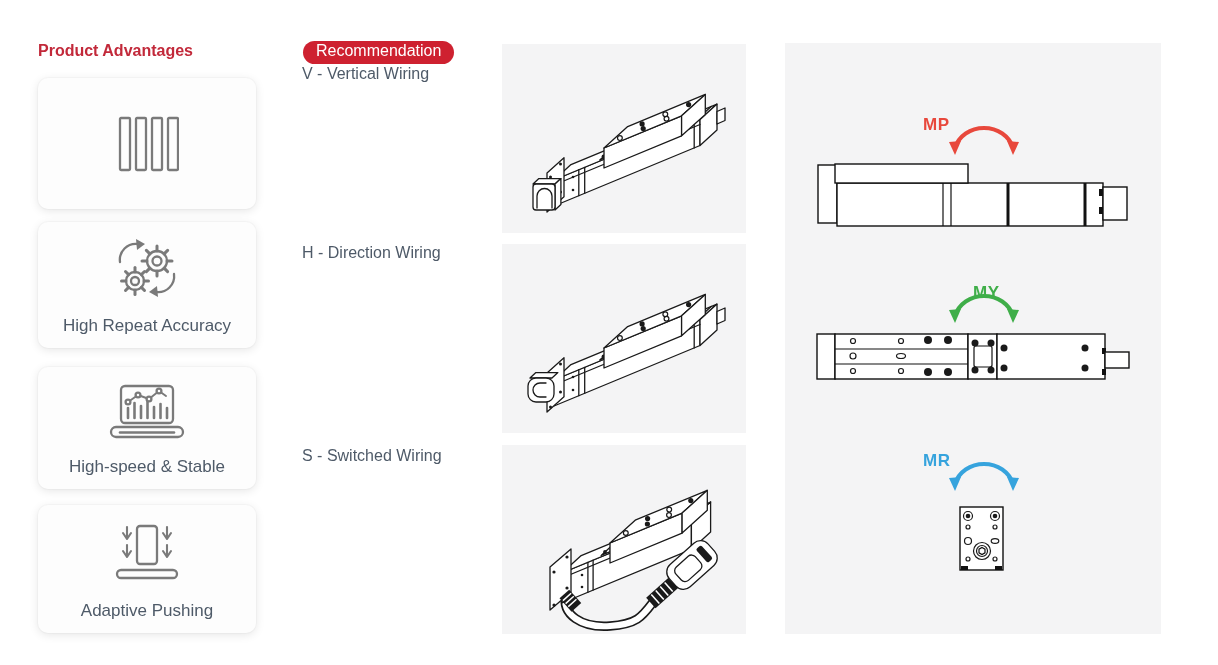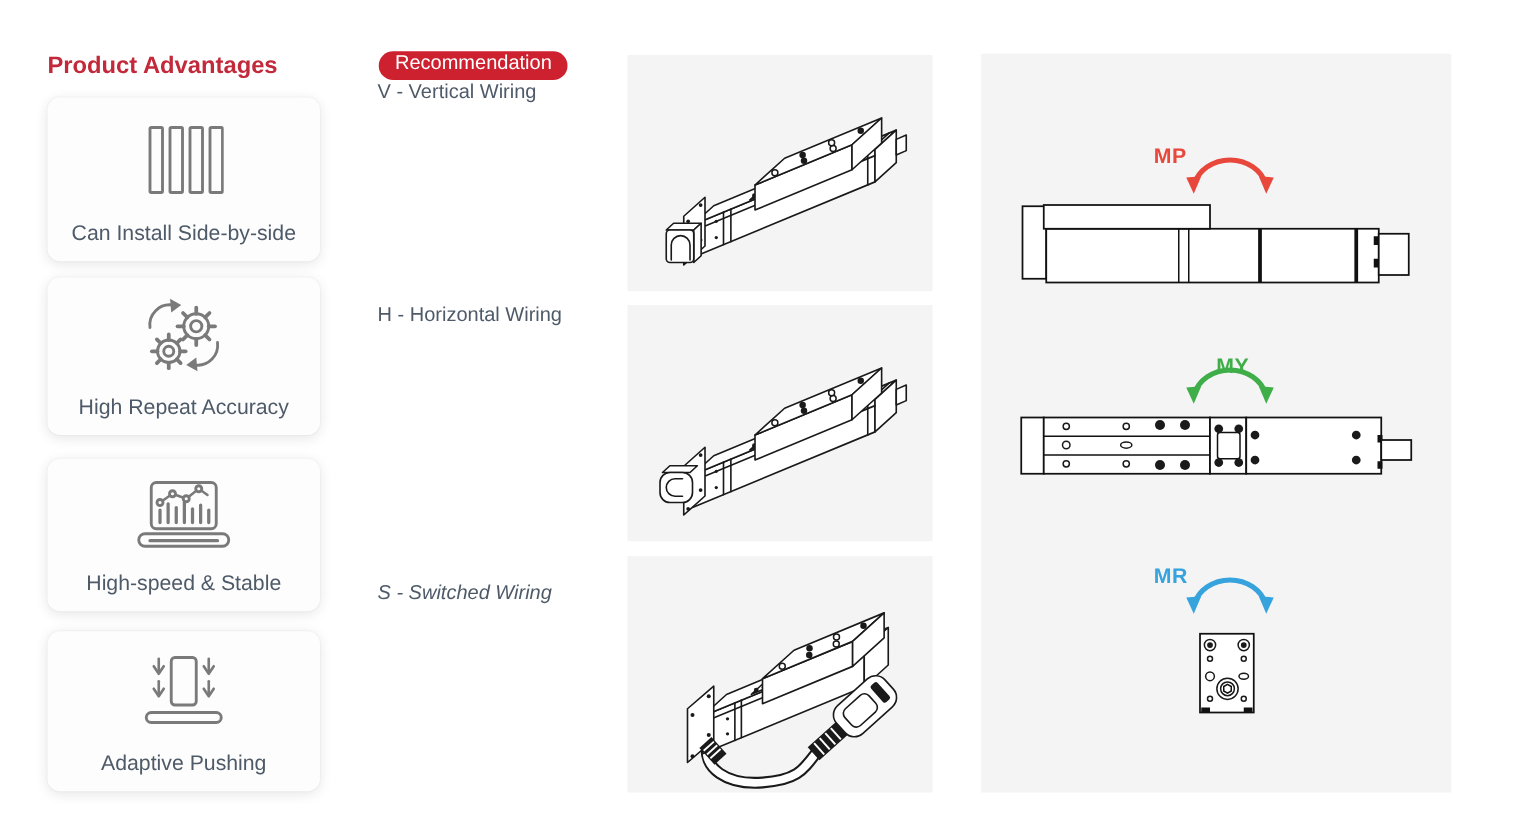--- a/index.html
+++ b/index.html
@@ -1,20 +1,20 @@
 <!DOCTYPE html>
 <html><head>
 <meta charset="utf-8">
 <style>
   html,body{margin:0;padding:0;background:#ffffff;}
   body{width:1218px;height:665px;position:relative;overflow:hidden;
        font-family:"Liberation Sans", sans-serif;-webkit-font-smoothing:antialiased;}
   .abs{position:absolute;}
   
-  .section-title{font-size:19px;font-weight:bold;color:#c2293a;}
+  .section-title{font-size:16px;font-weight:bold;color:#c2293a;}
   .adv-card{left:38px;width:218px;background:#fdfdfd;border-radius:10px;
             box-shadow:0 2px 10px rgba(0,0,0,.10), 0 0 0 1px rgba(0,0,0,.02);
             display:flex;flex-direction:column;align-items:center;justify-content:flex-end;}
   .adv-card .icon-wrap{flex:1;display:flex;align-items:center;justify-content:center;width:100%;}
   .adv-card .card-label{font-size:17px;color:#4e5a68;margin-bottom:12px;white-space:nowrap;}
   .lineicon{stroke:#7a7a7a;fill:none;stroke-width:2.3;stroke-linecap:round;stroke-linejoin:round;}
   
   .badge{left:303px;top:41px;background:#ce2130;color:#ffffff;font-size:16px;
          padding:0 13px 4px 13px;border-radius:13px;line-height:19px;}
   .wiring-label{font-size:16px;color:#4e5a68;white-space:nowrap;}
@@ -40,21 +40,20 @@
 
 <div class="abs adv-card" style="top:78px;height:131px;">
   <div class="icon-wrap">
     <svg width="64" height="58" viewBox="0 0 64 58" class="lineicon">
       <rect x="5" y="3" width="10" height="52" rx="1"></rect>
       <rect x="21" y="3" width="10" height="52" rx="1"></rect>
       <rect x="37" y="3" width="10" height="52" rx="1"></rect>
       <rect x="53" y="3" width="10" height="52" rx="1"></rect>
     </svg>
   </div>
-  <div class="card-label">Can Install Side-by-side</div>
 </div>
 
 <div class="abs adv-card" style="top:222px;height:126px;">
   <div class="icon-wrap">
     <svg width="74" height="66" viewBox="0 0 74 66" class="lineicon">
 
       <circle cx="47" cy="25" r="10"></circle>
         <circle cx="47" cy="25" r="4.5"></circle>
       <g stroke-width="3">
         <line x1="57" y1="25" x2="62" y2="25"></line>
@@ -130,22 +129,22 @@
       </g>
       <rect x="8" y="47" width="60" height="8" rx="4"></rect>
     </svg>
   </div>
   <div class="card-label">Adaptive Pushing</div>
 </div>
 
 <div class="abs badge">Recommendation</div>
 
 <div class="abs wiring-label" style="left:302px;top:65px;">V - Vertical Wiring</div>
-<div class="abs wiring-label" style="left:302px;top:244px;">H - Horizontal Wiring</div>
-<div class="abs wiring-label" style="left:302px;top:466px;font-style:italic;">S - Switched Wiring</div>
+<div class="abs wiring-label" style="left:302px;top:244px;">H - Direction Wiring</div>
+<div class="abs wiring-label" style="left:302px;top:447px;">S - Switched Wiring</div>
 
 <div class="abs img-panel" style="top:44px;">
   <svg width="244" height="189" viewBox="0 0 244 189">
 
     <polygon class="draw" points="52,162 198,101.5 198,75.5 52,136"></polygon>
     <polygon class="draw" points="52,136 198,75.5 215,60.1 69,120.6"></polygon>
     <polygon class="draw" points="198,101.5 215,86.1 215,60.1 198,75.5"></polygon>
     <line class="draw-l" x1="52" y1="141" x2="198" y2="80.5"></line>
     <line class="draw-l" x1="76.8" y1="151.7" x2="76.8" y2="125.7"></line>
     <line class="draw-l" x1="82.7" y1="149.3" x2="82.7" y2="123.3"></line>

